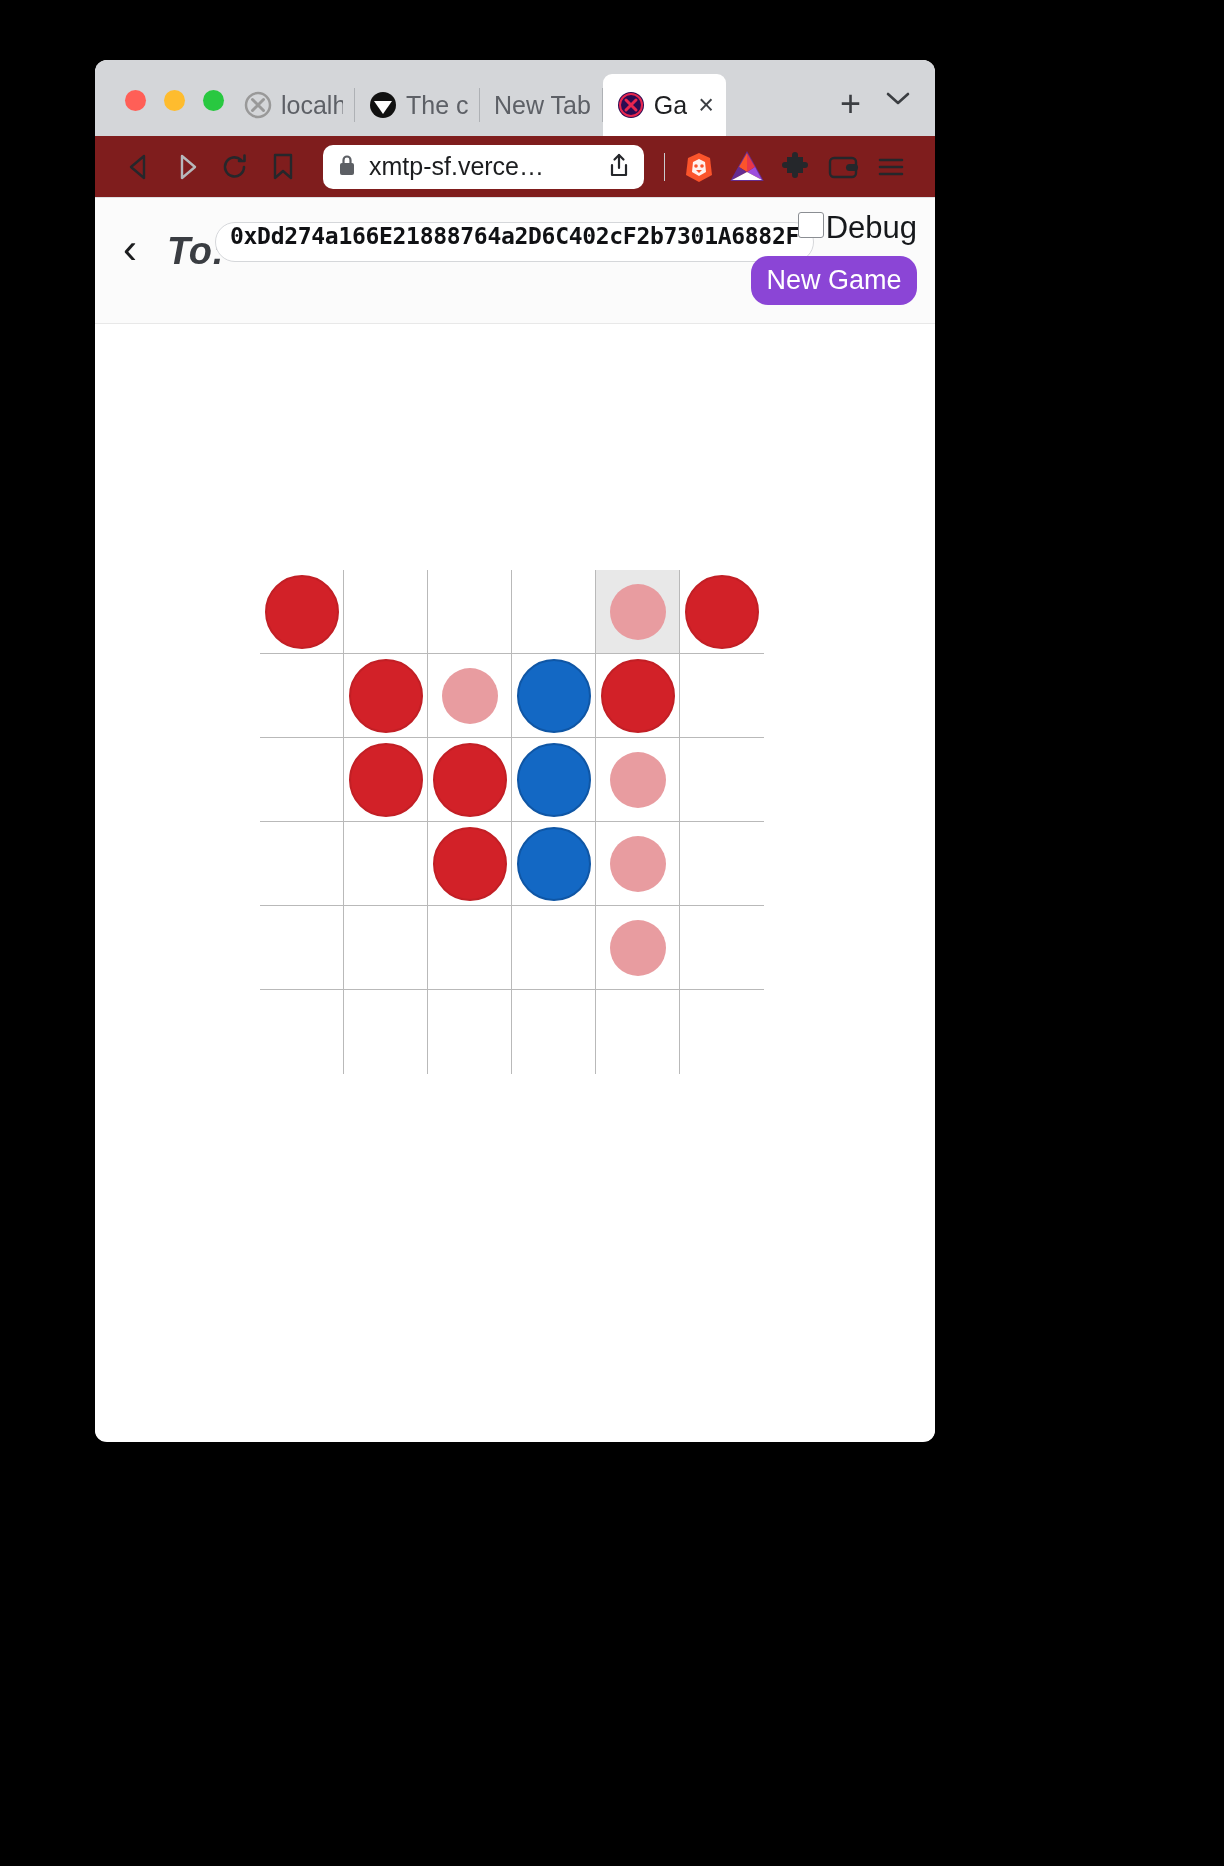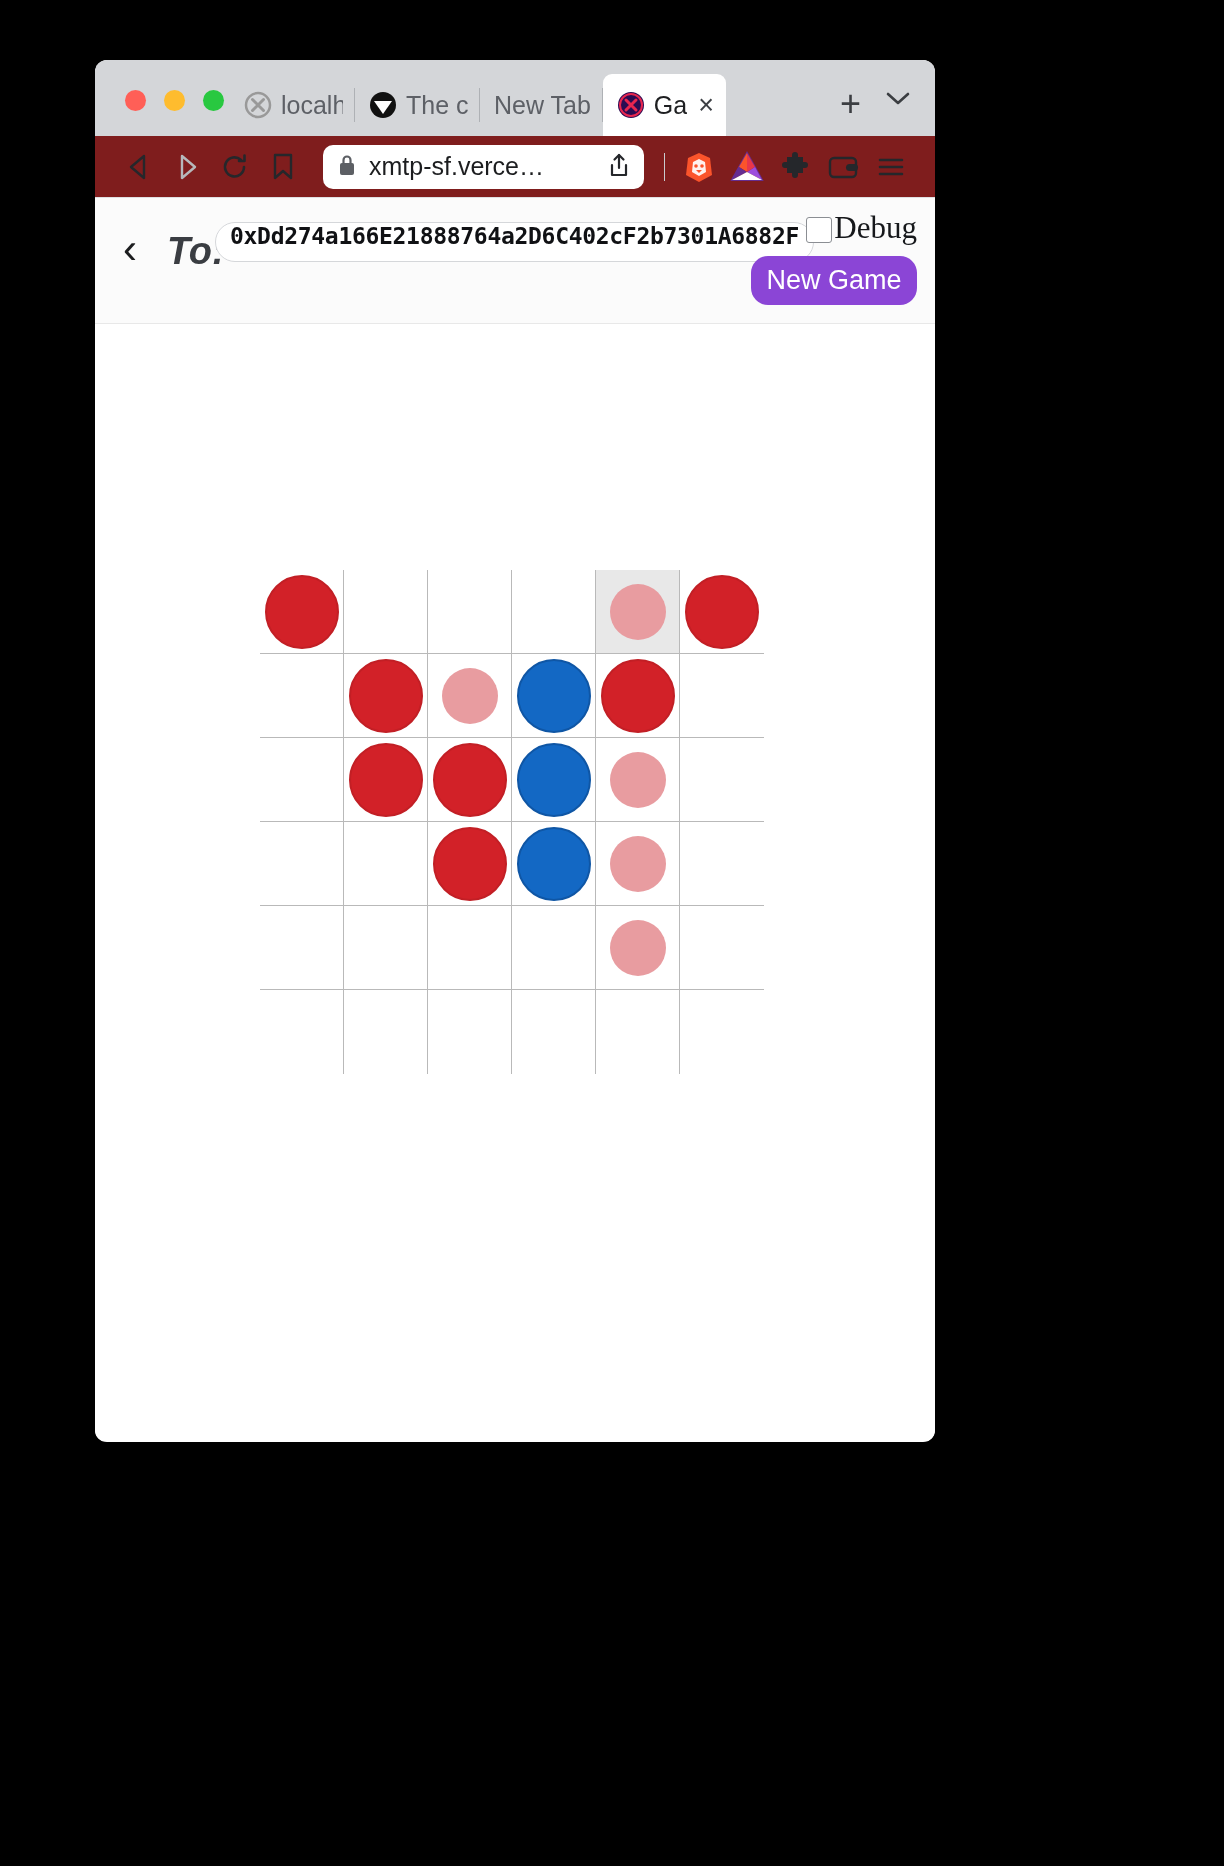--- a/index.html
+++ b/index.html
@@ -147,21 +147,21 @@
   .addr-text {
     font-family: "DejaVu Sans Mono", monospace;
     font-size: 23px;
     font-weight: 700;
     color: #101114;
     letter-spacing: -0.3px;
     white-space: nowrap;
   }
   .debug-wrap {
     position: absolute; right: 18px; top: 14px;
-    display: flex; align-items: flex-end; gap: 2px; font-family: Liberation Serif, serif;
+    display: flex; align-items: flex-start; gap: 2px;
   }
   .debug-box {
     width: 26px; height: 26px;
     border: 1px solid #8b8e93;
     background: #ffffff;
     border-radius: 3px;
   }
   .debug-label { font-size: 31px; color: #16181b; line-height: 1; }
   .newgame-btn {
     position: absolute; right: 18px; top: 58px;

